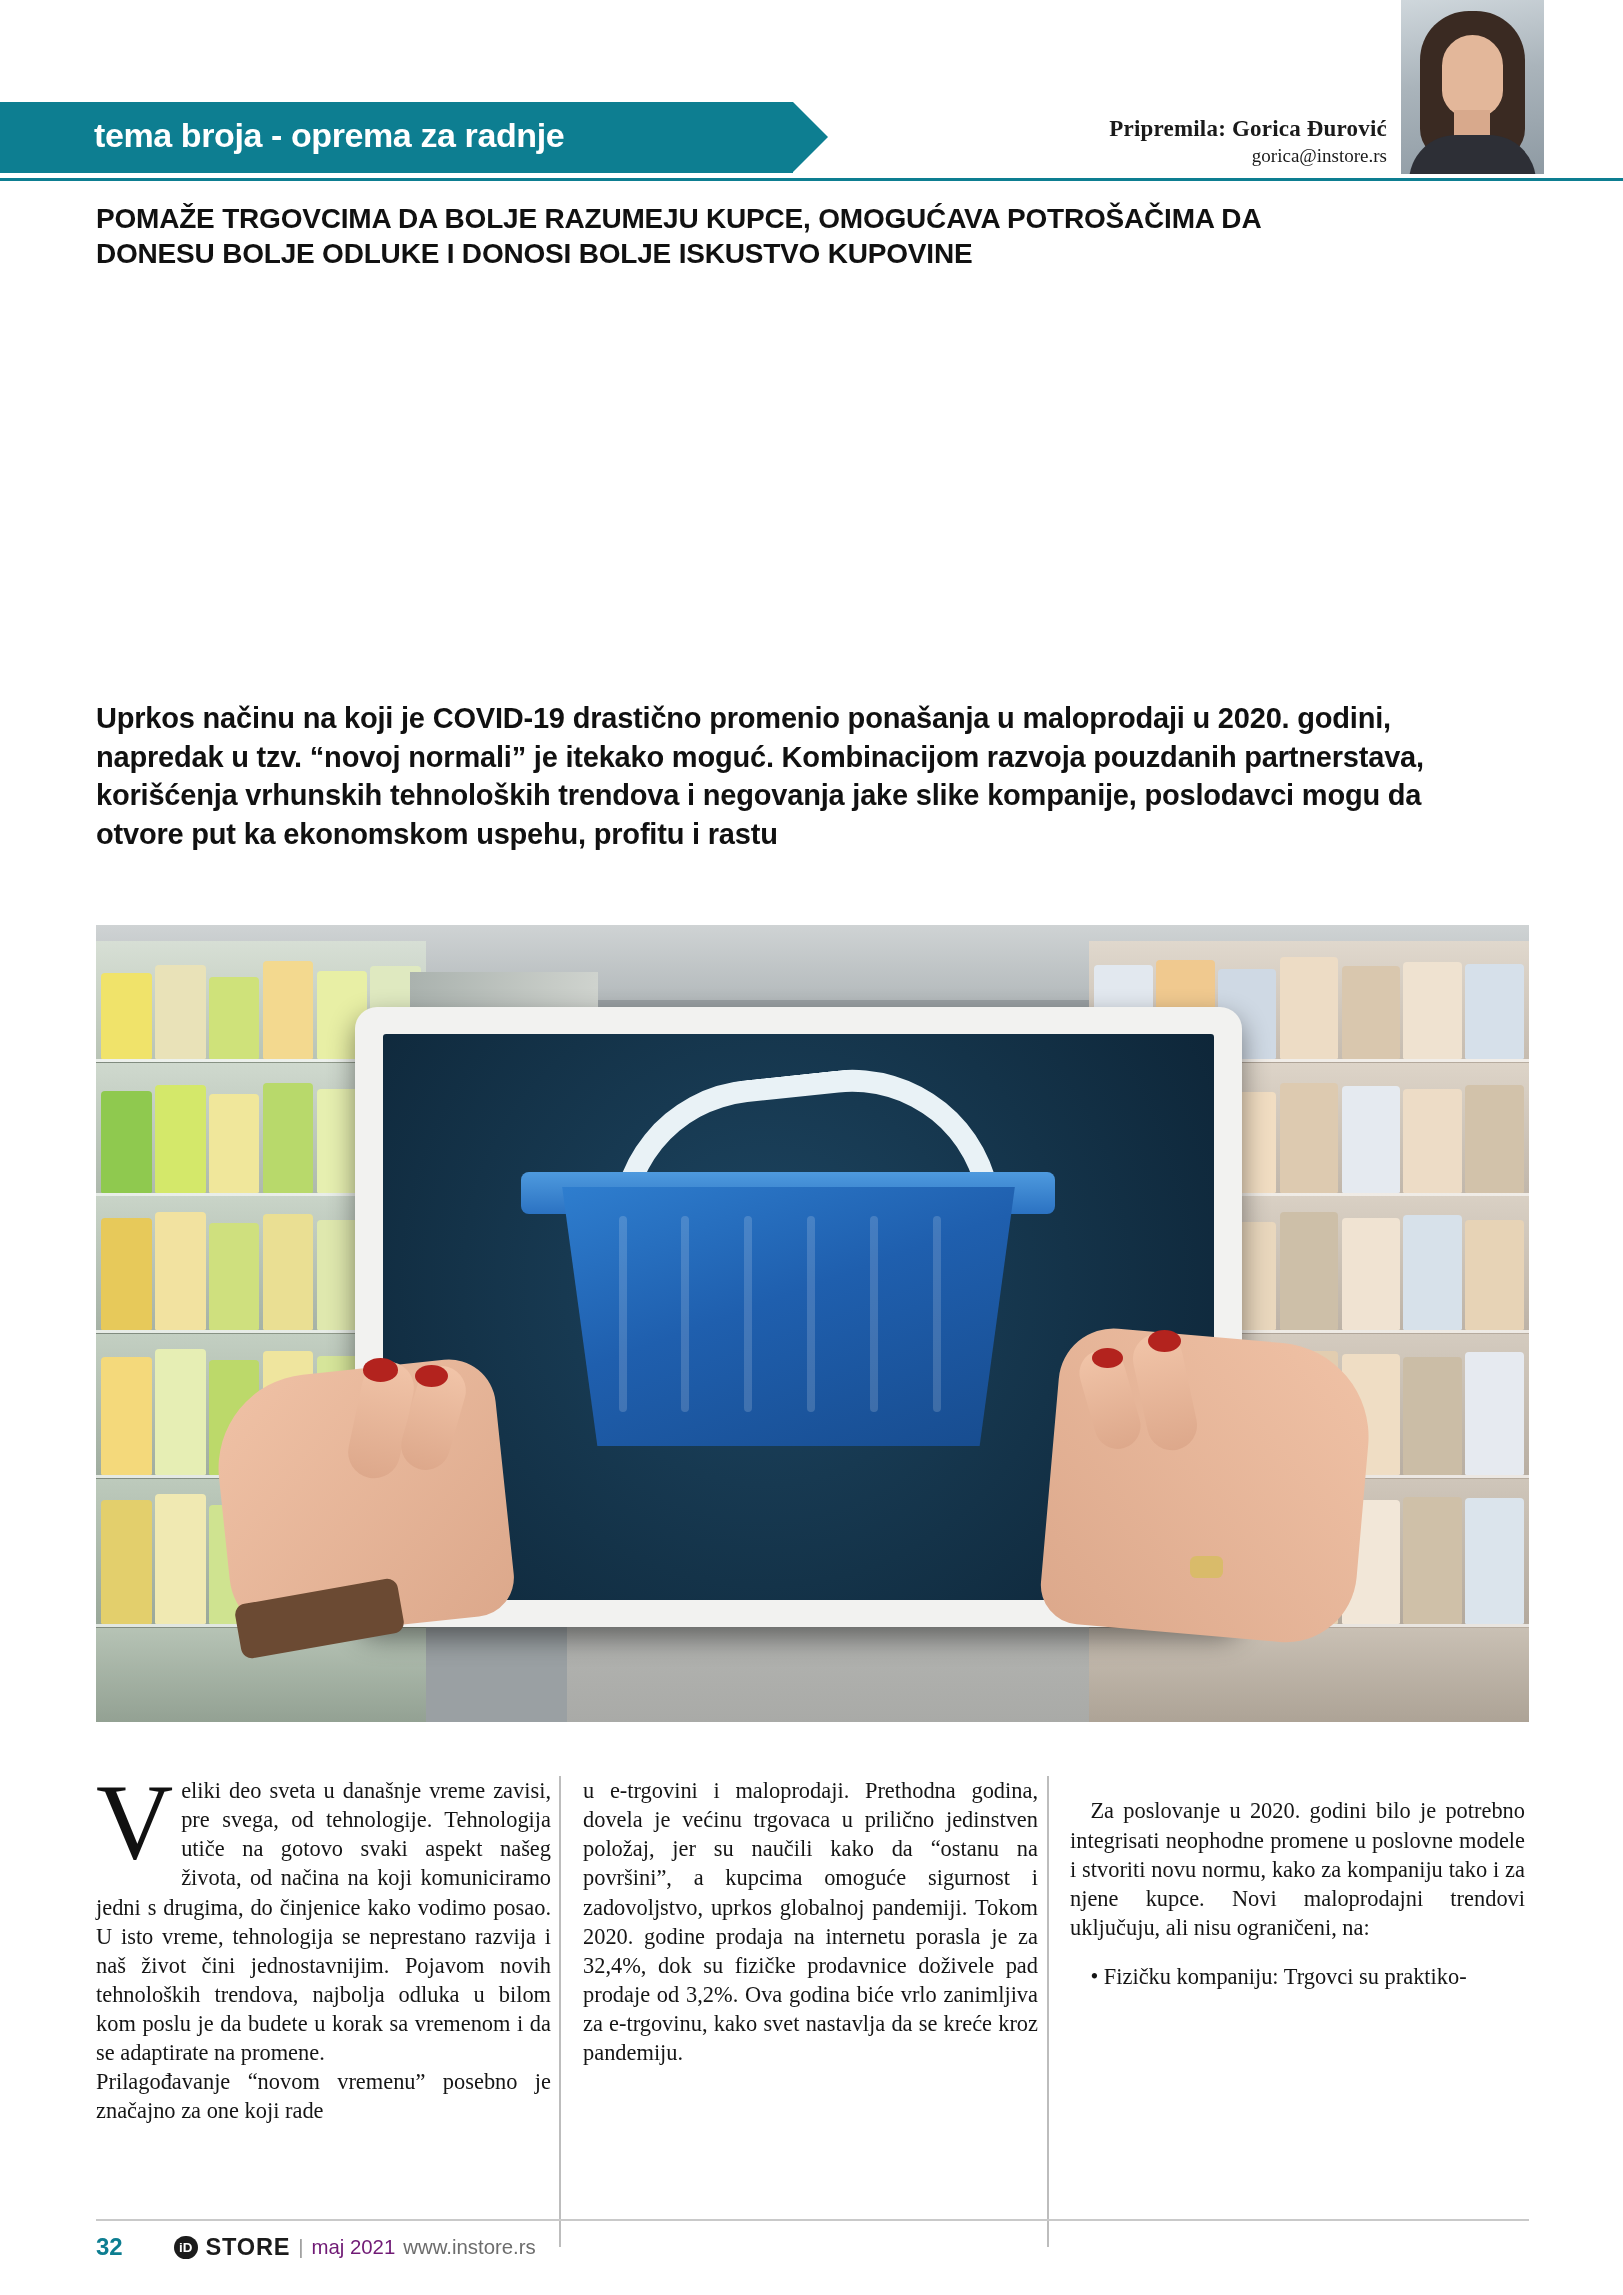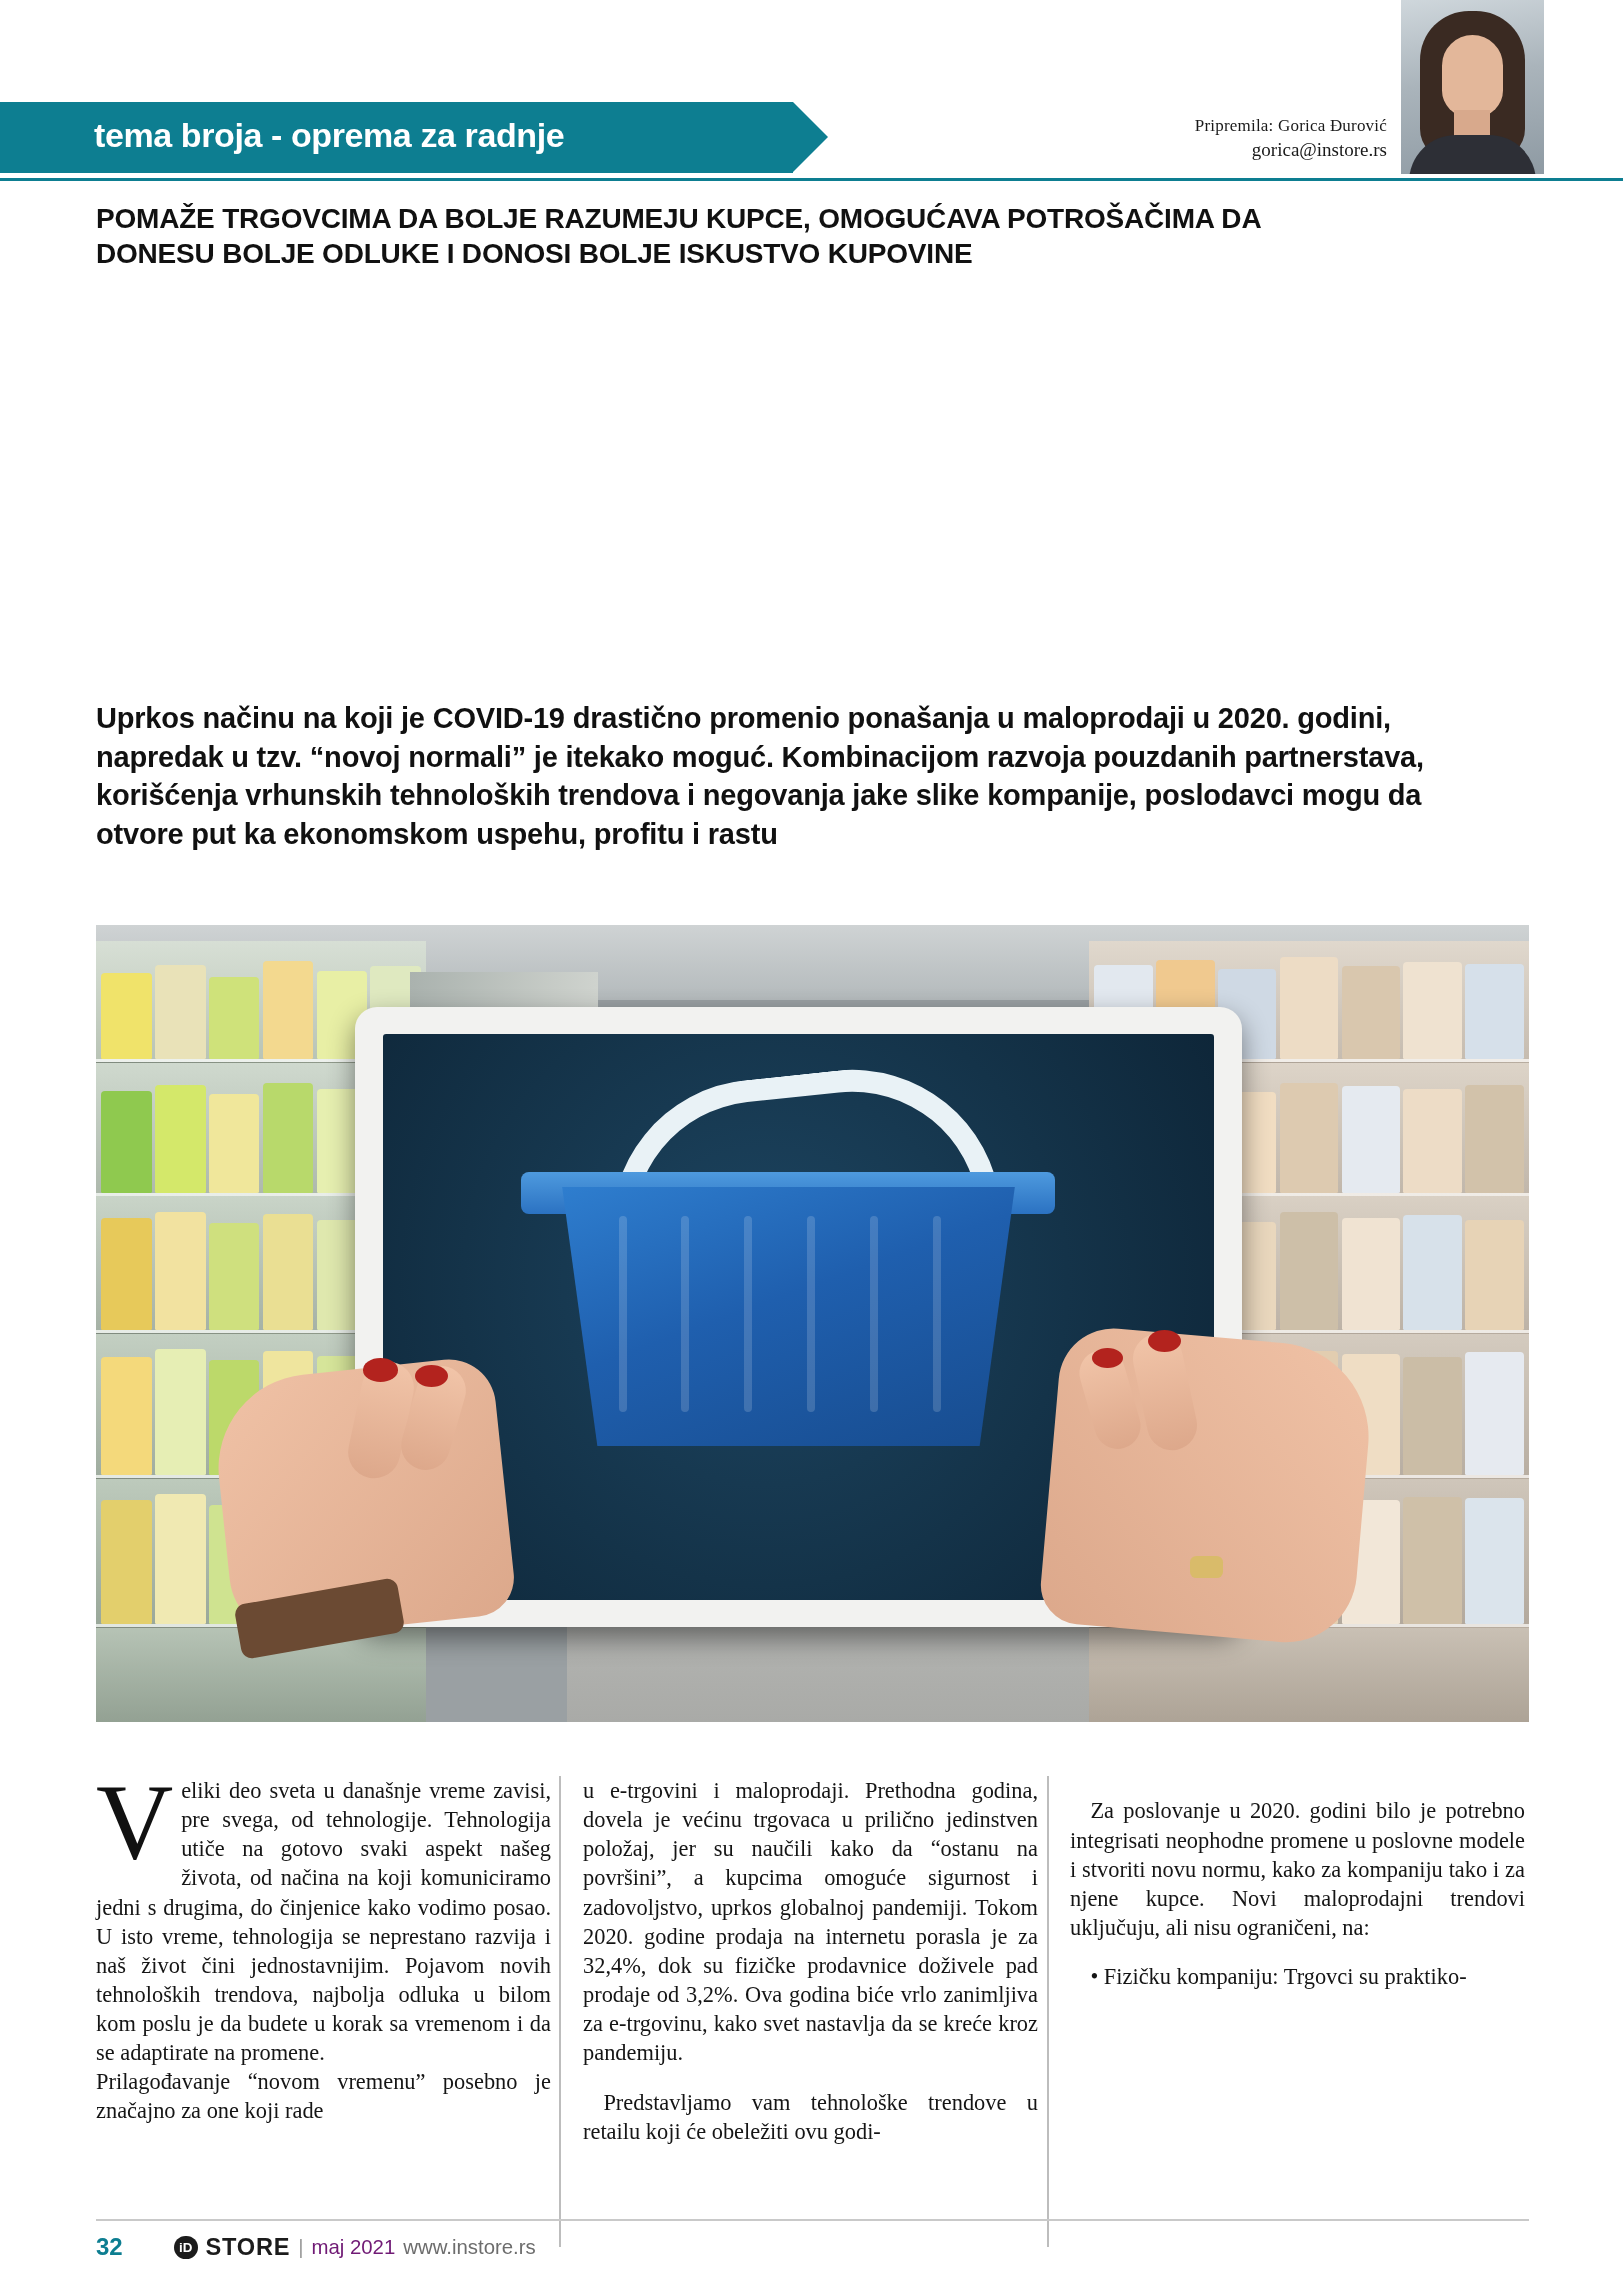--- a/index.html
+++ b/index.html
@@ -53,22 +53,22 @@
   }
   .byline {
     position: absolute;
     right: 236px;
     top: 116px;
     text-align: right;
     font-family: "Liberation Serif", serif;
     color: #1a1a1a;
   }
   .byline .b1 {
-    font-size: 17px;
-    font-weight: normal;
+    font-size: 23px;
+    font-weight: bold;
     letter-spacing: 0.2px;
   }
   .byline .b2 {
     font-size: 19px;
     margin-top: 3.1px;
   }
   .author-photo {
     position: absolute;
     right: 79px;
     top: 0;
@@ -563,21 +563,20 @@
 <div class="col" id="col1">
   <div class="dropcap-wrap">
     <span class="dropcap">V</span>
     <p>eliki deo sveta u današnje vreme zavisi, pre svega, od tehnologije. Tehnologija utiče na gotovo svaki aspekt našeg života, od načina na koji komuniciramo jedni s drugima, do činjenice kako vodimo posao. U isto vreme, tehnologija se neprestano razvija i naš život čini jednostavnijim. Pojavom novih tehnoloških trendova, najbolja odluka u bilom kom poslu je da budete u korak sa vremenom i da se adaptirate na promene.</p>
   </div>
   <p>Prilagođavanje “novom vremenu” posebno je značajno za one koji rade</p>
 </div>
 
 <div class="col" id="col2">
   <p>u e-trgovini i maloprodaji. Prethodna godina, dovela je većinu trgovaca u prilično jedinstven položaj, jer su naučili kako da “ostanu na površini”, a kupcima omoguće sigurnost i zadovoljstvo, uprkos globalnoj pandemiji. Tokom 2020. godine prodaja na internetu porasla je za 32,4%, dok su fizičke prodavnice doživele pad prodaje od 3,2%. Ova godina biće vrlo zanimljiva za e-trgovinu, kako svet nastavlja da se kreće kroz pandemiju.</p>
-  <p>Predstavljamo vam tehnološke trendove u retailu koji će obeležiti ovu godi-</p>
 </div>
 
 <div class="col" id="col3">
   <p style="margin-top:20.4px;text-indent:20.4px">Za poslovanje u 2020. godini bilo je potrebno integrisati neophodne promene u poslovne modele i stvoriti novu normu, kako za kompaniju tako i za njene kupce. Novi maloprodajni trendovi uključuju, ali nisu ograničeni, na:</p>
   <p>• Fizičku kompaniju: Trgovci su praktiko-</p>
 </div>
 
 <div class="footer-rule"></div>
 <div class="page-num">32</div>
 <div class="footer-brand">

